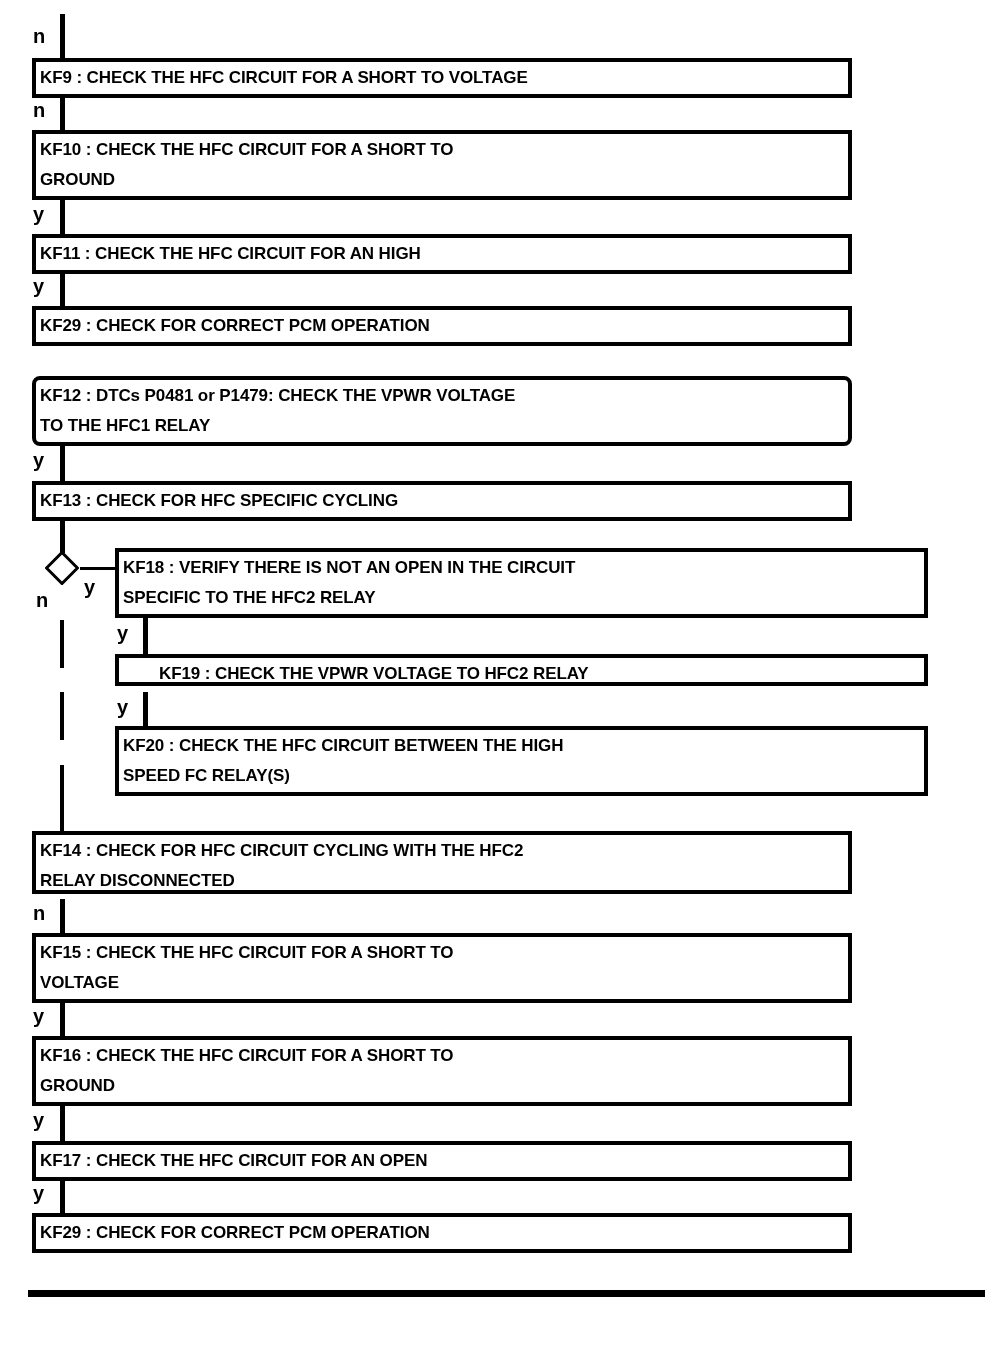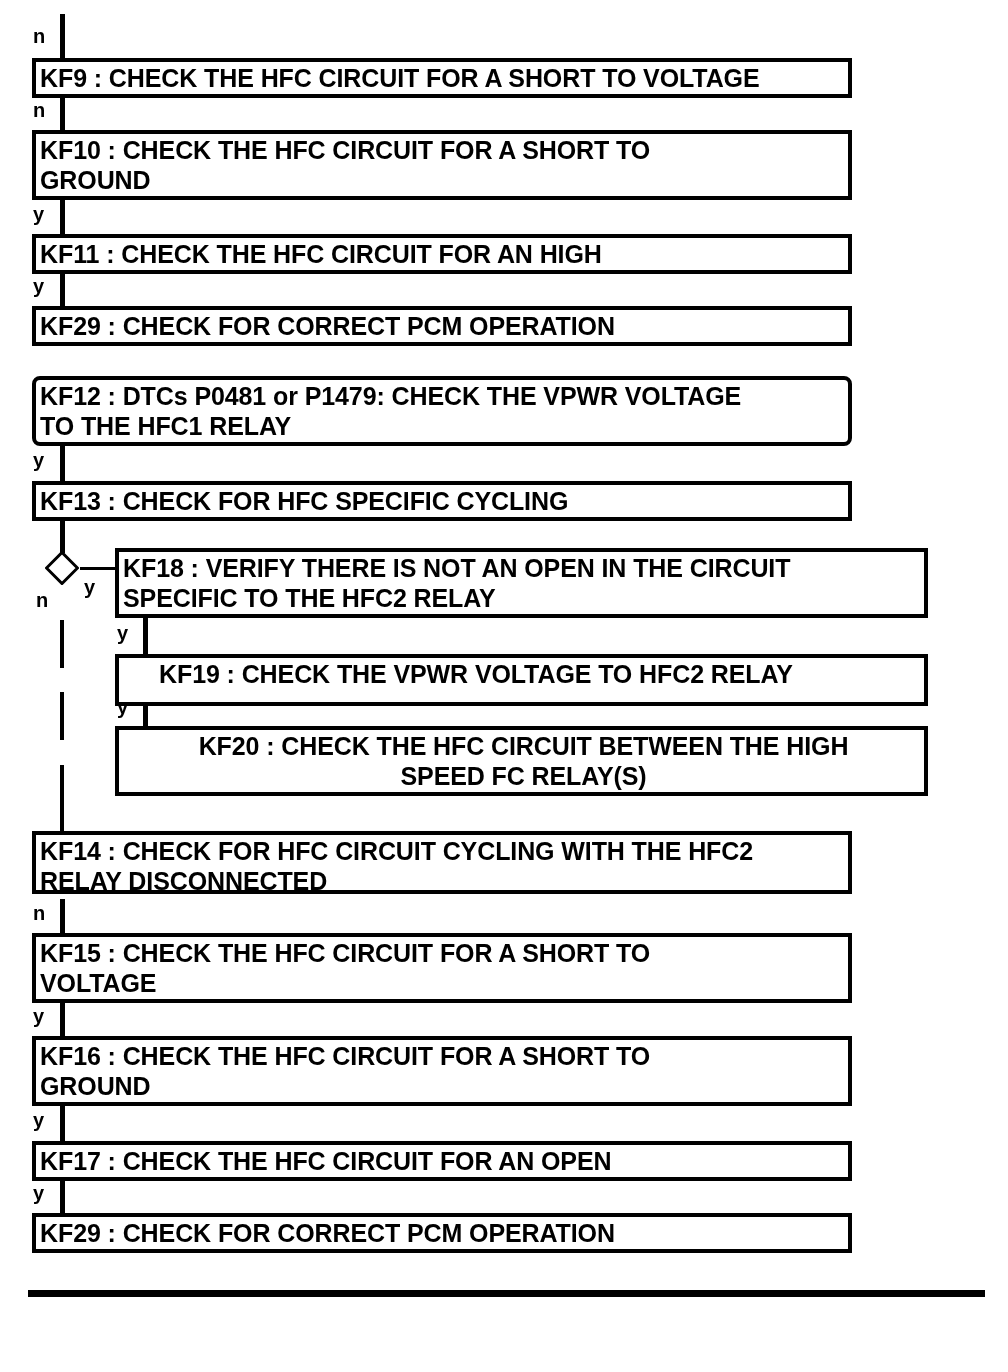--- a/index.html
+++ b/index.html
@@ -18,21 +18,21 @@
     background: #ffffff;
     overflow: hidden;
   }
   
   .node {
     position: absolute;
     box-sizing: border-box;
     border: 4px solid #000000;
     background: #ffffff;
     font-weight: bold;
-    font-size: 25px;
+    font-size: 17px;
     line-height: 30px;
     letter-spacing: -0.1px;
     color: #000000;
     padding: 1px 0 1px 4px;
     white-space: pre-line;
     overflow: hidden;
   }
   
   .vline {
     position: absolute;
@@ -102,22 +102,22 @@
   <div class="node" style="left: 32px; top: 58px; width: 820px; height: 40px;">KF9 : CHECK THE HFC CIRCUIT FOR A SHORT TO VOLTAGE</div>
   <div class="node" style="left: 32px; top: 130px; width: 820px; height: 70px;">KF10 : CHECK THE HFC CIRCUIT FOR A SHORT TO
 GROUND</div>
   <div class="node" style="left: 32px; top: 234px; width: 820px; height: 40px;">KF11 : CHECK THE HFC CIRCUIT FOR AN HIGH</div>
   <div class="node" style="left: 32px; top: 306px; width: 820px; height: 40px;">KF29 : CHECK FOR CORRECT PCM OPERATION</div>
   <div class="node" style="left: 32px; top: 376px; width: 820px; height: 70px; border-radius: 8px;">KF12 : DTCs P0481 or P1479: CHECK THE VPWR VOLTAGE
 TO THE HFC1 RELAY</div>
   <div class="node" style="left: 32px; top: 481px; width: 820px; height: 40px;">KF13 : CHECK FOR HFC SPECIFIC CYCLING</div>
   <div class="node" style="left: 115px; top: 548px; width: 813px; height: 70px;">KF18 : VERIFY THERE IS NOT AN OPEN IN THE CIRCUIT
 SPECIFIC TO THE HFC2 RELAY</div>
-  <div class="node" style="left: 115px; top: 654px; width: 813px; height: 52px; padding-left: 40px;">KF19 : CHECK THE VPWR VOLTAGE TO HFC2 RELAY</div>
-  <div class="node" style="left: 115px; top: 726px; width: 813px; height: 70px; text-align: center;">KF20 : CHECK THE HFC CIRCUIT BETWEEN THE HIGH
+  <div class="node" style="left: 115px; top: 654px; width: 813px; height: 32px; padding-left: 40px;">KF19 : CHECK THE VPWR VOLTAGE TO HFC2 RELAY</div>
+  <div class="node" style="left: 115px; top: 726px; width: 813px; height: 70px;">KF20 : CHECK THE HFC CIRCUIT BETWEEN THE HIGH
 SPEED FC RELAY(S)</div>
   <div class="node" style="left: 32px; top: 831px; width: 820px; height: 63px;">KF14 : CHECK FOR HFC CIRCUIT CYCLING WITH THE HFC2
 RELAY DISCONNECTED</div>
   <div class="node" style="left: 32px; top: 933px; width: 820px; height: 70px;">KF15 : CHECK THE HFC CIRCUIT FOR A SHORT TO
 VOLTAGE</div>
   <div class="node" style="left: 32px; top: 1036px; width: 820px; height: 70px;">KF16 : CHECK THE HFC CIRCUIT FOR A SHORT TO
 GROUND</div>
   <div class="node" style="left: 32px; top: 1141px; width: 820px; height: 40px;">KF17 : CHECK THE HFC CIRCUIT FOR AN OPEN</div>
   <div class="node" style="left: 32px; top: 1213px; width: 820px; height: 40px;">KF29 : CHECK FOR CORRECT PCM OPERATION</div>
 

